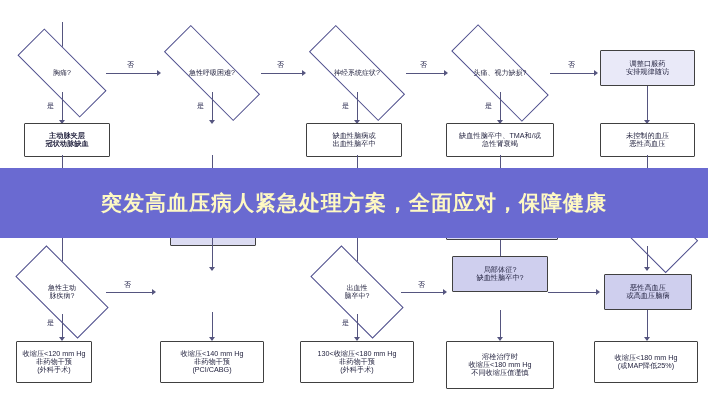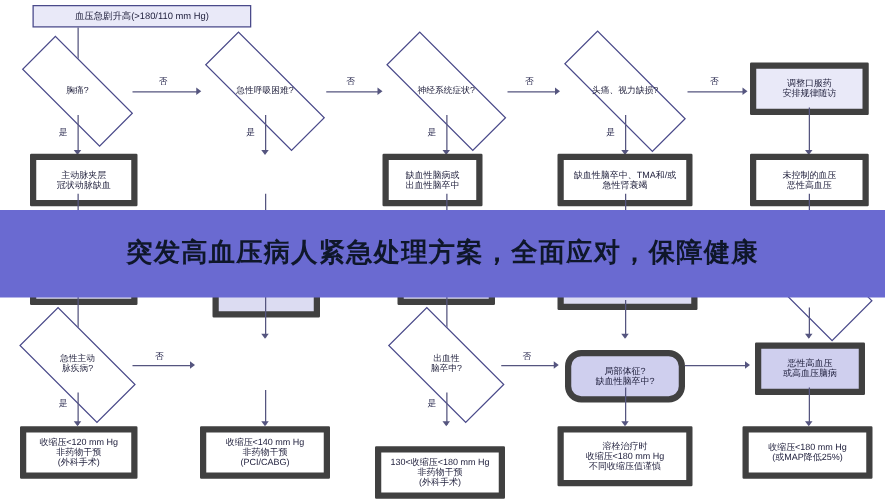--- a/index.html
+++ b/index.html
@@ -18,21 +18,21 @@
     box-sizing:border-box;
     display:flex;
     align-items:center;
     justify-content:center;
     text-align:center;
     color:#1d1d3a;
     line-height:1.15;
     white-space:pre-line;
   }
   .box{
-    border:5px solid #404040;
+    border:1px solid #404040;
     background:#ffffff;
     font-size:7.2px;
     padding:16px 2px;
     border-radius:1px;
   }
   .box.blue{background:#e9e9f8;}
   .box.lav{background:#dcdcf2;}
   .box.lav2{background:#cfcfee;}
 
   
@@ -76,31 +76,30 @@
 
   
   #banner{
     position:absolute;left:0;top:168px;width:708px;height:70px;
     background:#6a6ad1;
     display:flex;align-items:center;justify-content:center;
     text-align:center;
     z-index:50;
   }
   #banner span{
-    color:#0f172a;font-size:21px;font-weight:bold;letter-spacing:1px;
+    color:#fef9c3;font-size:21px;font-weight:bold;letter-spacing:1px;
     line-height:1.45;font-family:"Liberation Sans","DejaVu Sans",sans-serif;
     padding:0 20px;
   }
 </style>
 </head>
 <body>
 
 <div id="stage">
 
-  <div class="topbox">血压急剧升高(&gt;180/110 mm Hg)</div>
   <div class="ln vl" style="left:62px;top:22px;height:32px;"></div>
   <div class="arrow ar-d" style="left:59px;top:52px;"></div>
 
   <div class="diamond" style="left:18px;top:54px;width:88px;height:38px;">
     <div class="dshape"></div>
       <div class="dlabel">胸痛?</div>
   </div>
   <div class="diamond" style="left:163px;top:54px;width:98px;height:38px;">
     <div class="dshape"></div>
       <div class="dlabel">急性呼吸困难?</div>
@@ -144,23 +143,23 @@
   <div class="arrow ar-d" style="left:354px;top:120px;"></div>
   <div class="elabel" style="left:342px;top:101px;">是</div>
 
   <div class="ln vl" style="left:500px;top:92px;height:30px;"></div>
   <div class="arrow ar-d" style="left:497px;top:120px;"></div>
   <div class="elabel" style="left:485px;top:101px;">是</div>
 
   <div class="ln vl" style="left:647px;top:86px;height:36px;"></div>
   <div class="arrow ar-d" style="left:644px;top:120px;"></div>
 
-  <div class="node box" style="left:24px;top:123px;width:86px;height:32px;">主动脉夹层
+  <div class="node box" style="left:24px;top:123px;width:86px;height:32px;font-weight:bold;">主动脉夹层
 冠状动脉缺血</div>
-  <div class="node box" style="left:306px;top:123px;width:80px;height:32px;">缺血性脑病或
+  <div class="node box" style="left:306px;top:123px;width:96px;height:32px;">缺血性脑病或
 出血性脑卒中</div>
   <div class="node box" style="left:446px;top:123px;width:108px;height:32px;">缺血性脑卒中、TMA和/或
 急性肾衰竭</div>
   <div class="node box" style="left:600px;top:123px;width:95px;height:32px;">未控制的血压
 恶性高血压</div>
 
   <div class="ln vl" style="left:62px;top:155px;height:46px;"></div>
   <div class="arrow ar-d" style="left:59px;top:198px;"></div>
   <div class="ln vl" style="left:212px;top:155px;height:58px;"></div>
   <div class="arrow ar-d" style="left:209px;top:210px;"></div>
@@ -198,21 +197,21 @@
   <div class="diamond" style="left:18px;top:270px;width:88px;height:44px;">
     <div class="dshape"></div>
       <div class="dlabel">急性主动
 脉疾病?</div>
   </div>
   <div class="diamond" style="left:313px;top:270px;width:88px;height:44px;">
     <div class="dshape"></div>
       <div class="dlabel">出血性
 脑卒中?</div>
   </div>
-  <div class="node box lav2" style="left:452px;top:280px;width:96px;height:36px;border-radius:13px;">局部体征?
+  <div class="node box lav2" style="left:452px;top:256px;width:96px;height:36px;">局部体征?
 缺血性脑卒中?</div>
   <div class="node box lav2" style="left:604px;top:274px;width:88px;height:36px;">恶性高血压
 或高血压脑病</div>
 
   <div class="ln hl" style="left:106px;top:292px;width:48px;"></div>
   <div class="arrow ar-r" style="left:152px;top:289px;"></div>
   <div class="elabel" style="left:124px;top:280px;">否</div>
 
   <div class="ln hl" style="left:401px;top:292px;width:44px;"></div>
   <div class="arrow ar-r" style="left:443px;top:289px;"></div>
@@ -231,27 +230,27 @@
   <div class="ln vl" style="left:357px;top:314px;height:26px;"></div>
   <div class="arrow ar-d" style="left:354px;top:337px;"></div>
   <div class="elabel" style="left:342px;top:318px;">是</div>
 
   <div class="ln vl" style="left:500px;top:310px;height:30px;"></div>
   <div class="arrow ar-d" style="left:497px;top:337px;"></div>
 
   <div class="ln vl" style="left:647px;top:310px;height:30px;"></div>
   <div class="arrow ar-d" style="left:644px;top:337px;"></div>
 
-  <div class="node box" style="left:16px;top:341px;width:94px;height:42px;text-align:center;">收缩压&lt;120 mm Hg
+  <div class="node box" style="left:16px;top:341px;width:76px;height:42px;text-align:center;">收缩压&lt;120 mm Hg
 非药物干预
 (外科手术)</div>
   <div class="node box" style="left:160px;top:341px;width:104px;height:42px;">收缩压&lt;140 mm Hg
 非药物干预
 (PCI/CABG)</div>
-  <div class="node box" style="left:300px;top:341px;width:104px;height:42px;margin-top:16px;">130&lt;收缩压&lt;180 mm Hg
+  <div class="node box" style="left:300px;top:341px;width:114px;height:42px;">130&lt;收缩压&lt;180 mm Hg
 非药物干预
 (外科手术)</div>
   <div class="node box" style="left:446px;top:341px;width:108px;height:48px;">溶栓治疗时
 收缩压&lt;180 mm Hg
 不同收缩压值谨慎</div>
   <div class="node box" style="left:594px;top:341px;width:104px;height:42px;">收缩压&lt;180 mm Hg
 (或MAP降低25%)</div>
 
   <div id="banner">
     <span>突发高血压病人紧急处理方案，全面应对，保障健康</span>

